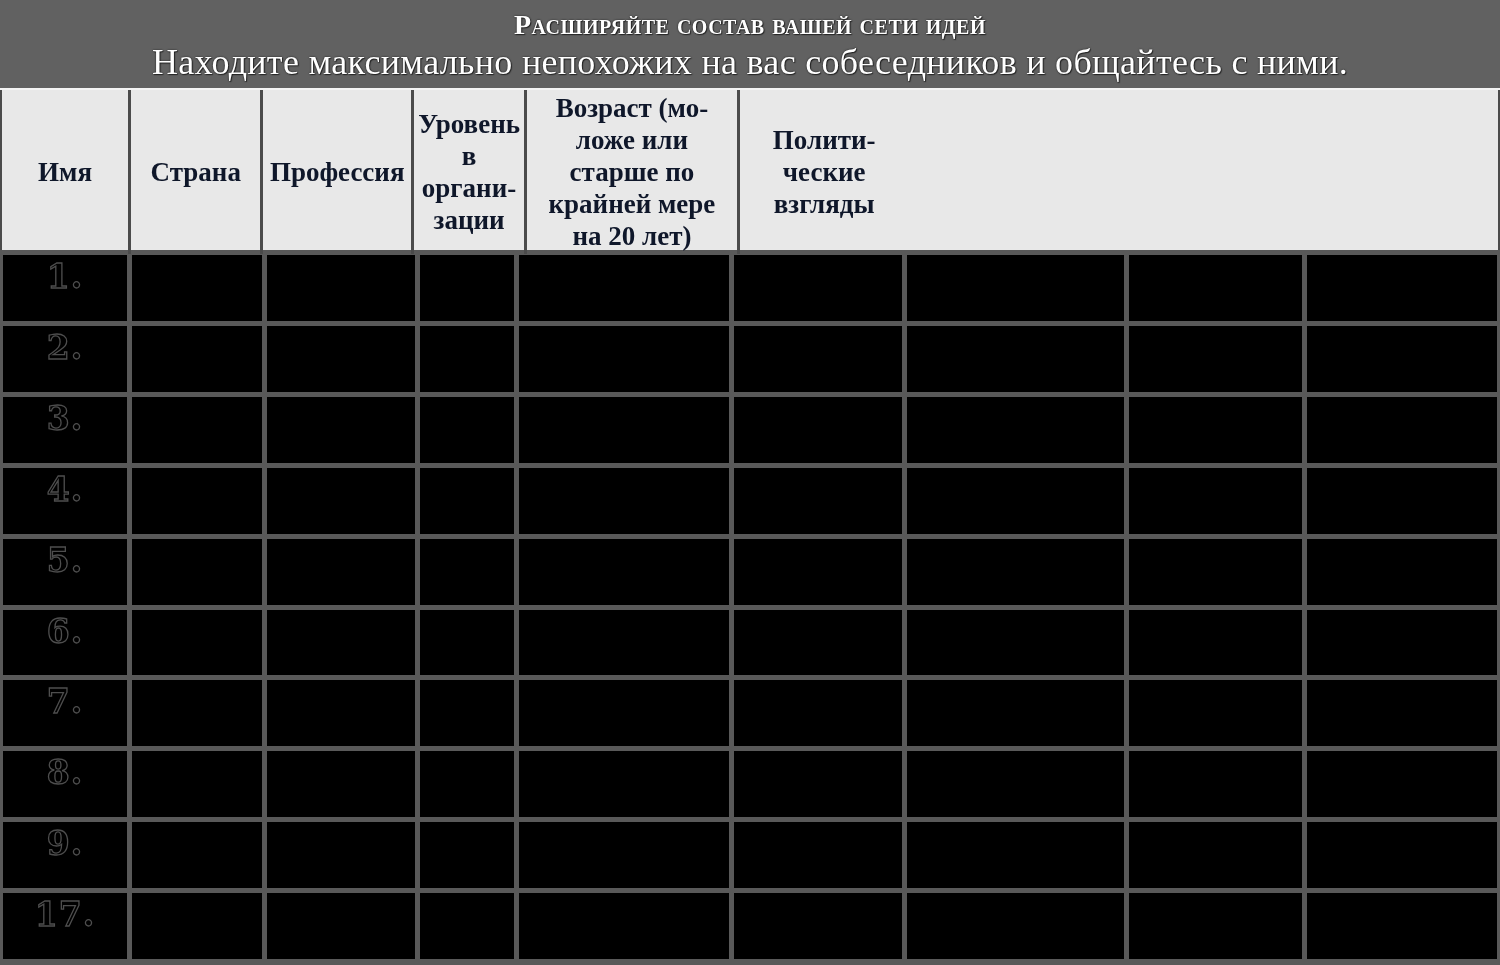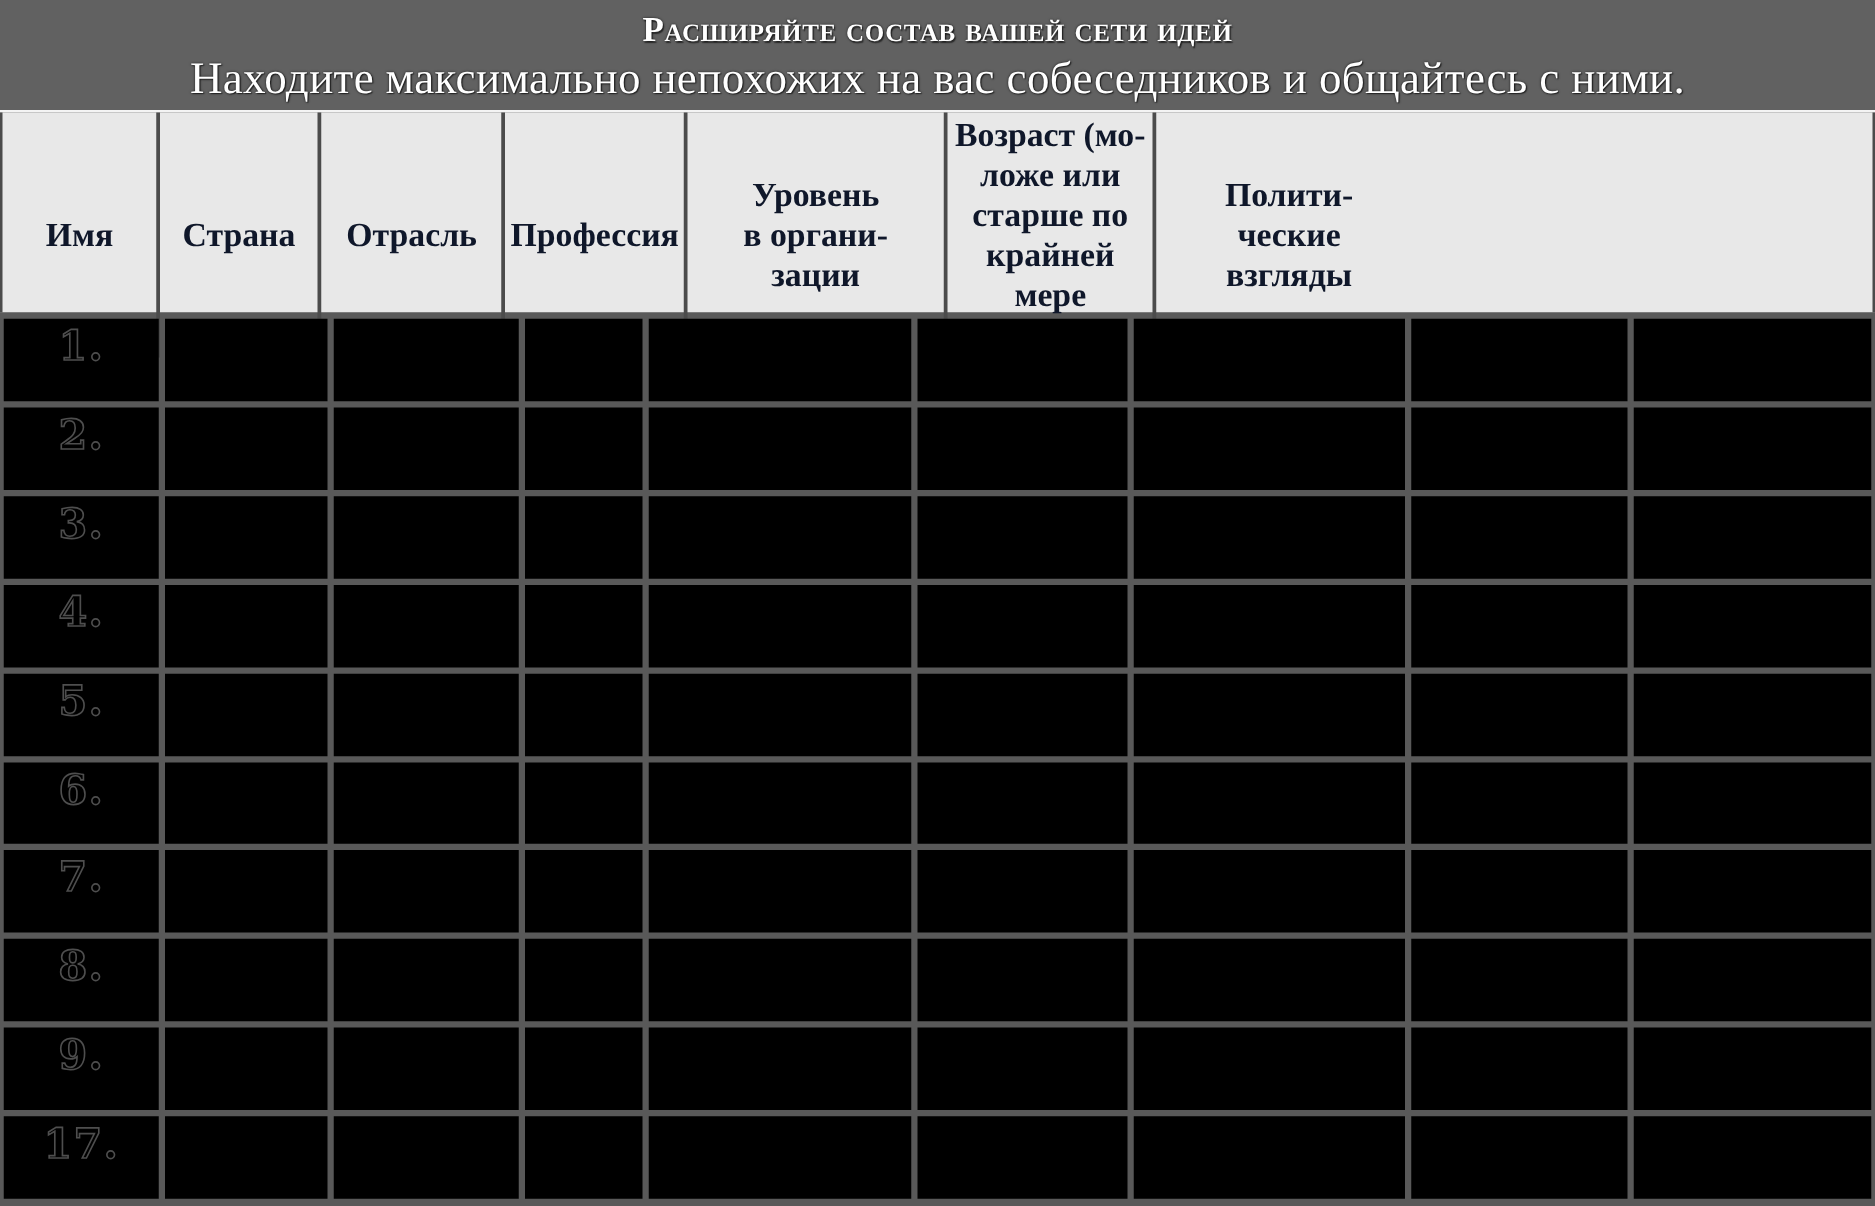--- a/index.html
+++ b/index.html
@@ -113,21 +113,20 @@
   <div class="banner">
     <div class="banner-line1">Расширяйте состав вашей сети идей</div>
     <div class="banner-line2">Находите максимально непохожих на вас собеседников и общайтесь с ними.</div>
   </div>
 
   <div class="banner-divider"></div>
 
   <div class="thead grid-cols">
     <div class="hcell">Имя</div>
     <div class="hcell">Страна</div>
-    <div class="hcell">Отрасль</div>
     <div class="hcell">Профессия</div>
     <div class="hcell">Уровень
 в органи-
 зации</div>
     <div class="hcell">Возраст (мо-
 ложе или
 старше по
 крайней мере
 на 20 лет)</div>
     <div class="hcell">Полити-

